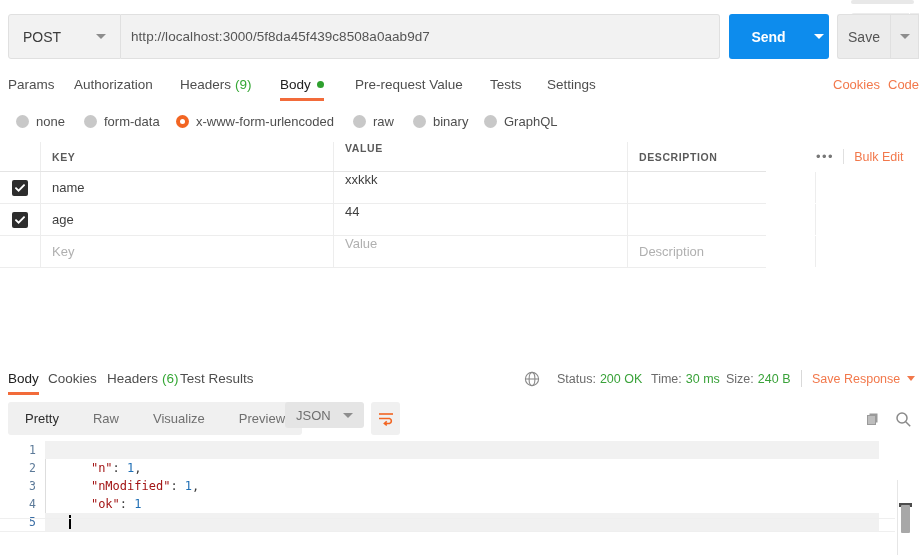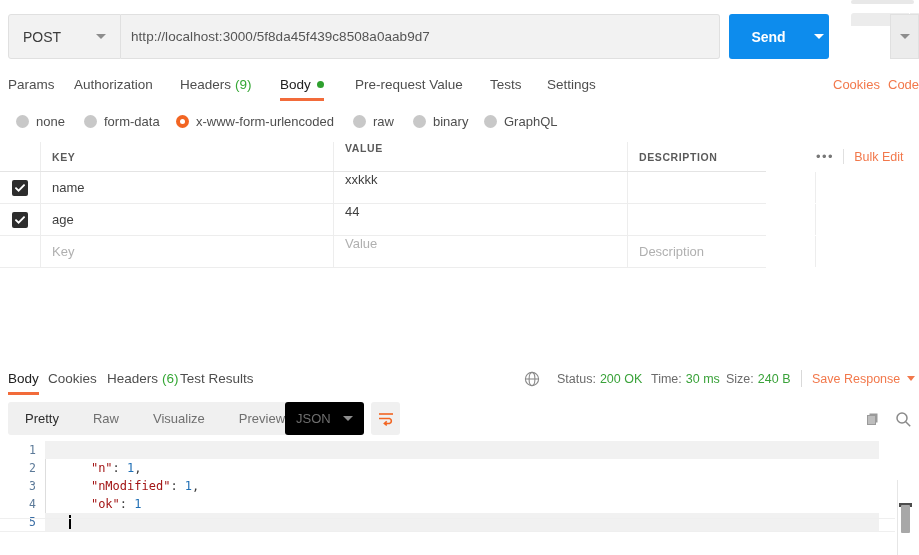--- a/index.html
+++ b/index.html
@@ -99,21 +99,21 @@
   .resp-tabs{position:absolute;left:0;top:362px;width:919px;height:33px;}
   .stat{position:absolute;top:0;height:33px;display:flex;align-items:center;font-size:12.5px;color:#6b6b6b;white-space:nowrap;}
   .sgreen{color:#3aa23a;margin-left:4px;}
   .divx{position:absolute;top:8px;width:1px;height:17px;background:#d9d9d9;}
 
   
   .rtool{position:absolute;left:0;top:402px;width:919px;height:36px;}
   .seg{position:absolute;left:8px;top:0;height:33px;background:#f0f0f0;border-radius:3px;display:flex;align-items:center;}
   .seg .s{padding:0 17px;font-size:13px;color:#6f6f6f;height:33px;display:flex;align-items:center;cursor:pointer;}
   .seg .s.active{color:#2d2d2d;}
-  .fmt{position:absolute;left:285px;top:0;height:33px;background:#000000;border-radius:3px;display:flex;align-items:center;padding:0 11px;cursor:pointer;}
+  .fmt{position:absolute;left:285px;top:0;height:26px;background:#e5e5e5;border-radius:3px;display:flex;align-items:center;padding:0 11px;cursor:pointer;}
   .fmt .t{font-size:13px;color:#6f6f6f;margin-right:12px;}
   .wrap{position:absolute;left:371px;top:0;width:29px;height:33px;background:#f0f0f0;border-radius:3px;display:flex;align-items:center;justify-content:center;cursor:pointer;}
   .ricon{position:absolute;top:6px;width:22px;height:22px;display:flex;align-items:center;justify-content:center;cursor:pointer;}
 
   
   .editor{position:absolute;left:0;top:441px;width:919px;height:100px;
           font-family:"DejaVu Sans Mono","Liberation Mono",monospace;font-size:12px;}
   .eline{position:relative;height:18px;display:flex;align-items:center;}
   .gut{width:45px;text-align:right;padding-right:9px;color:#5c7a99;font-size:11.5px;box-sizing:border-box;flex:none;}
   .fold{width:10px;border-left:1px solid #ddd;height:18px;flex:none;}
@@ -147,20 +147,21 @@
       <span class="method-label">POST</span>
       <span class="caret"></span>
     </div>
     <div class="url-box">
       <span class="url-text">http://localhost:3000/5f8da45f439c8508a0aab9d7</span>
     </div>
     <div class="send-btn">Send</div>
     <div class="send-caret">
         <i></i>
       </div>
+    <div class="save-btn">Save</div>
     <div class="save-caret">
         <i></i>
       </div>
   </div>
 
   <div class="req-tabs" id="req-tabs">
       <div class="rtab" style="left: 8px;">
         <span>Params</span>
       </div>
       <div class="rtab" style="left: 74px;">

